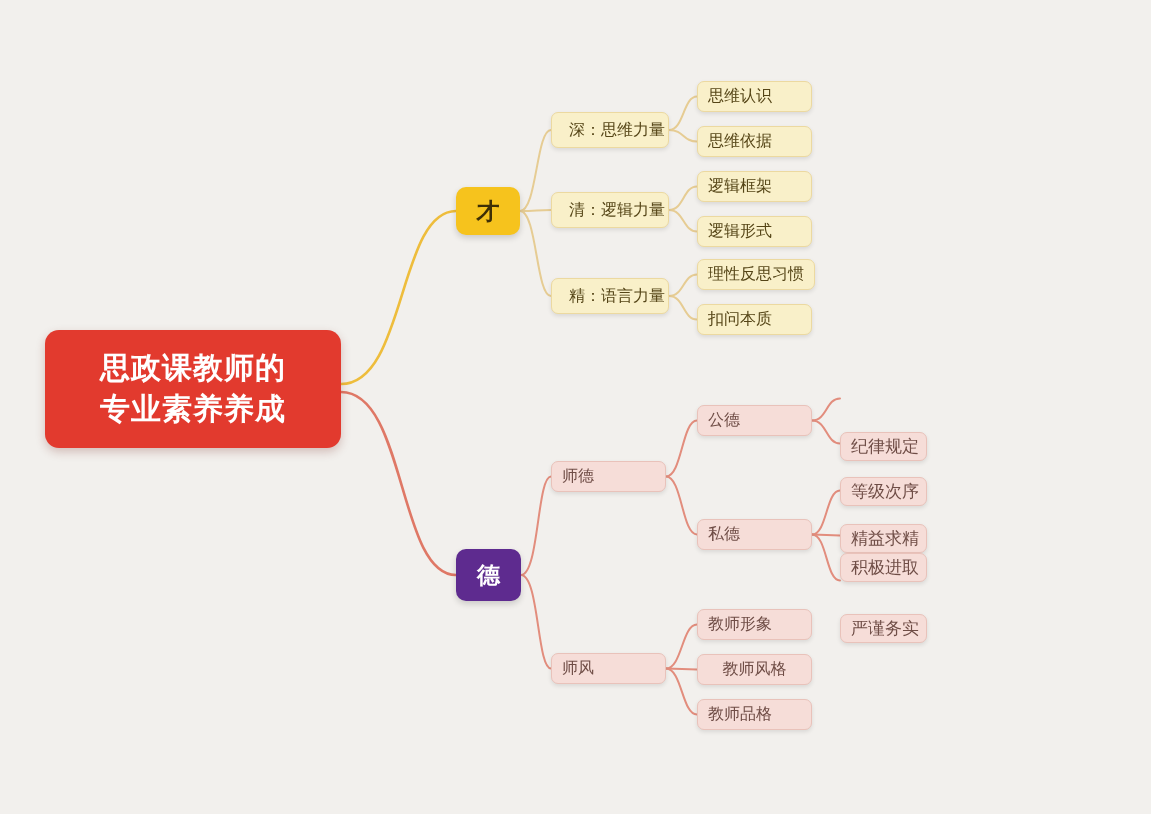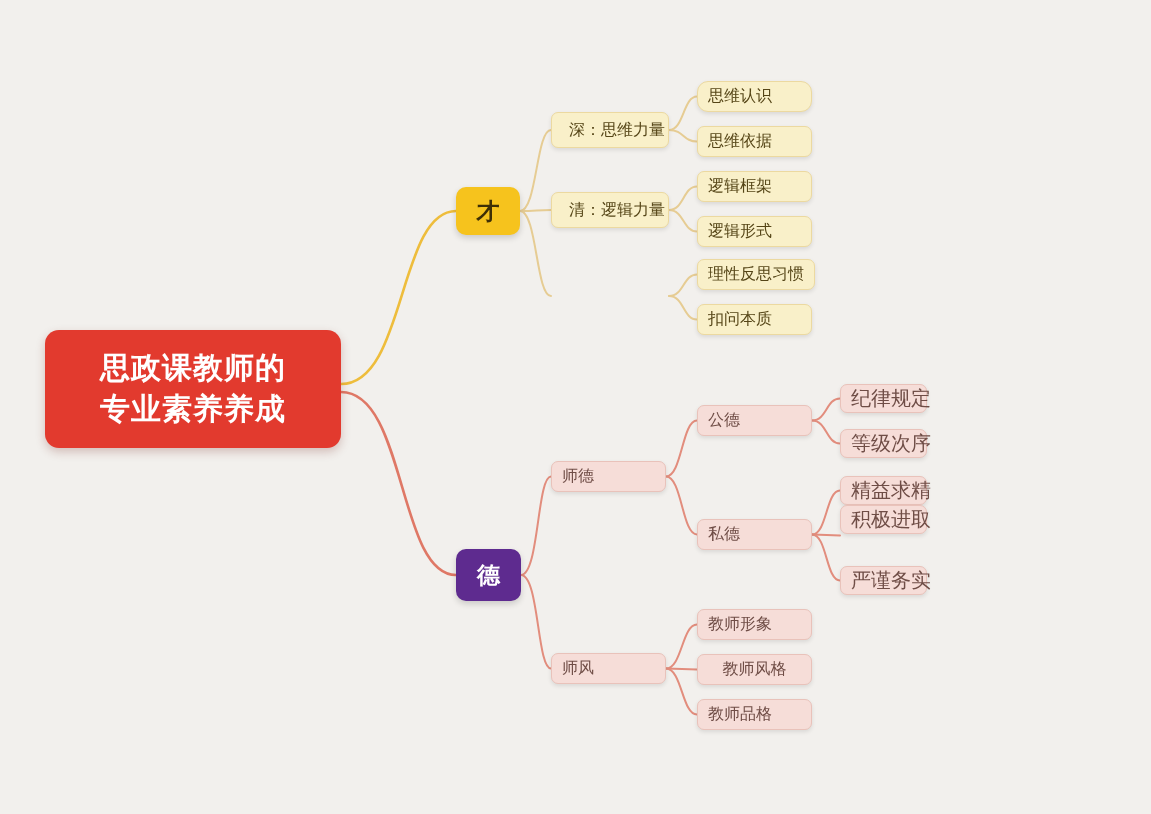--- a/index.html
+++ b/index.html
@@ -73,21 +73,21 @@
   .yellow {
     background: #f9f0c9;
     border: 1px solid #ecd9a0;
     color: #554517;
   }
   .pink {
     background: #f6ddd8;
     border: 1px solid #e9c2ba;
     color: #6f4d46;
   }
-  .small { font-size: 20px; }
+  .small { font-size: 17px; margin-top: 48px; }
 </style>
 </head>
 <body>
 
 <div class="canvas">
 
   <svg class="connectors" viewBox="0 0 1151 814" xmlns="http://www.w3.org/2000/svg">
 
     <path class="line-main-yellow" d="M 341 384 C 406 384, 398 211, 456 211"></path>
     <path class="line-main-salmon" d="M 341 392 C 406 392, 398 575, 456 575"></path>
@@ -127,40 +127,43 @@
   </div>
 
   <div class="node branch branch-cai" style="left:456px; top:187px; width:64px; height:48px;">
       <span>才</span>
     </div>
 
   <div class="node box yellow centered" style="left:551px; top:112px; width:118px; height:36px;">
       <span>深：思维力量</span>
     </div>
 
-  <div class="node box yellow" style="left:697px; top:81px; width:115px; height:31px;border-radius:11px;">
+  <div class="node box yellow" style="left:697px; top:81px; width:115px; height:31px;">
       <span>思维认识</span>
     </div>
 
   <div class="node box yellow" style="left:697px; top:126px; width:115px; height:31px;">
       <span>思维依据</span>
     </div>
 
   <div class="node box yellow centered" style="left:551px; top:192px; width:118px; height:36px;">
       <span>清：逻辑力量</span>
     </div>
 
   <div class="node box yellow" style="left:697px; top:171px; width:115px; height:31px;">
       <span>逻辑框架</span>
     </div>
 
   <div class="node box yellow" style="left:697px; top:216px; width:115px; height:31px;">
       <span>逻辑形式</span>
     </div>
 
+  <div class="node box yellow centered" style="left:551px; top:278px; width:118px; height:36px;">
+      <span>精：语言力量</span>
+    </div>
 
   <div class="node box yellow" style="left:697px; top:259px; width:118px; height:31px;align-items:center;">
       <span>理性反思习惯</span>
     </div>
 
   <div class="node box yellow" style="left:697px; top:304px; width:115px; height:31px;">
       <span>扣问本质</span>
     </div>
 
   <div class="node branch branch-de" style="left:456px; top:549px; width:65px; height:52px;">

